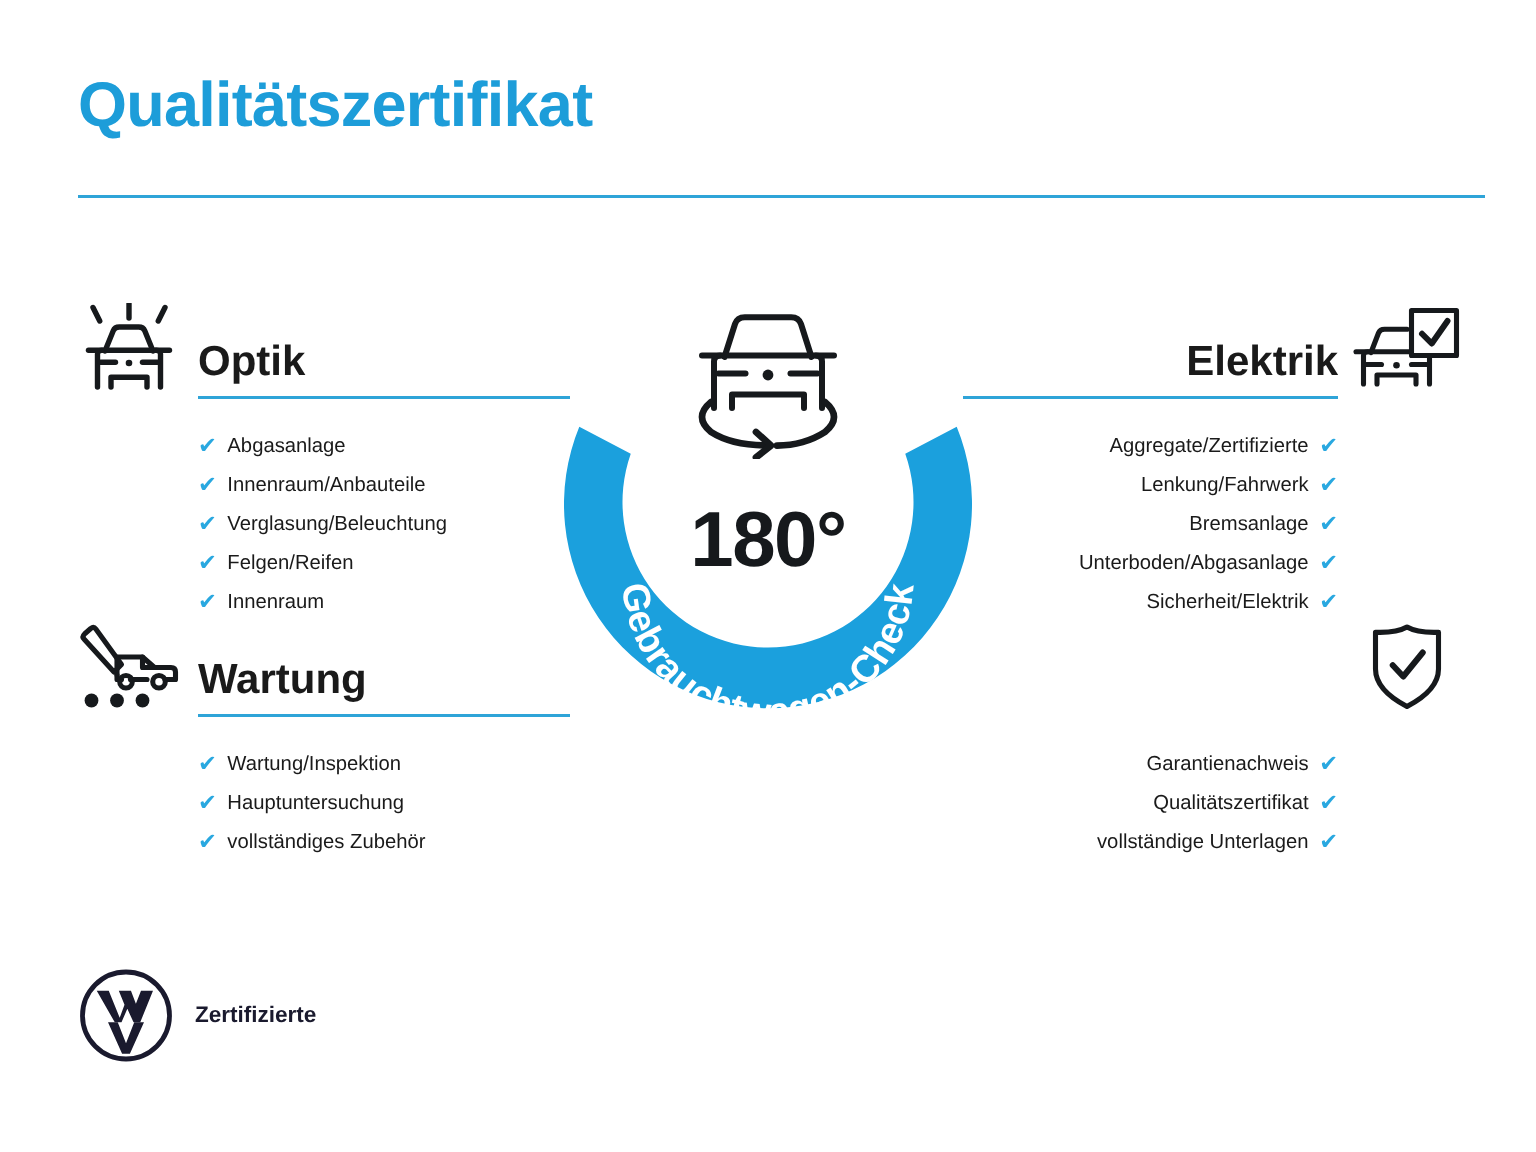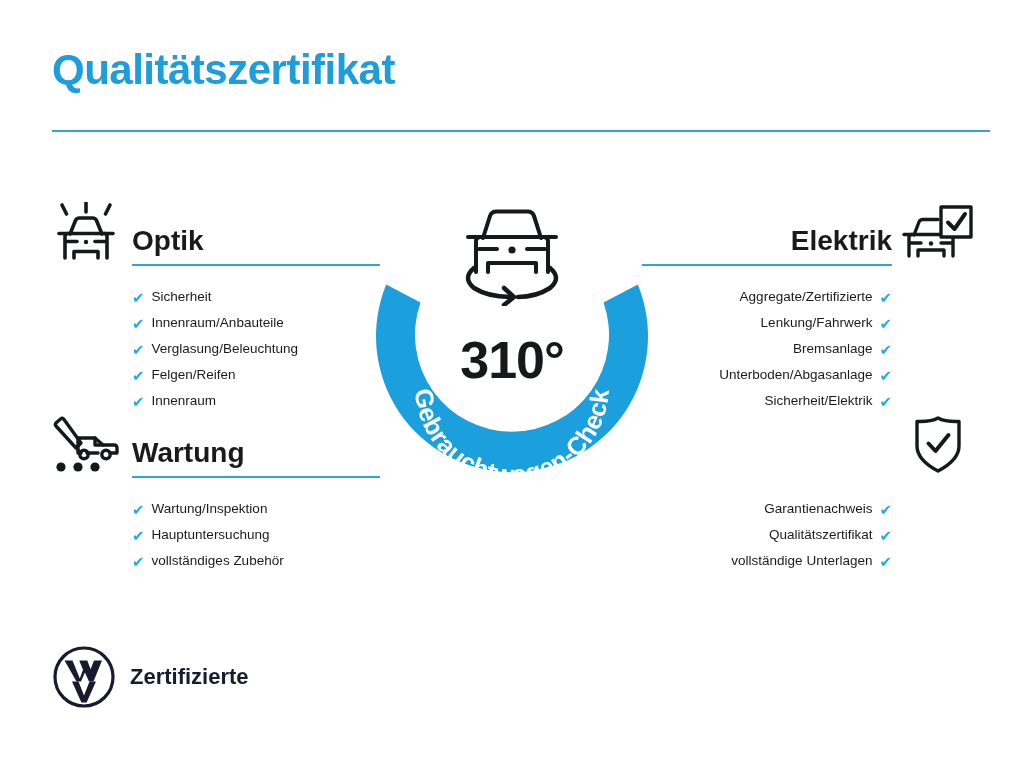--- a/index.html
+++ b/index.html
@@ -153,21 +153,21 @@
   #footer {
     position: absolute;
     left: 52px;
     top: 645px;
     display: flex;
     align-items: center;
   }
   #vw-mark { width: 64px; height: 64px; flex: 0 0 auto; }
   #footer-text {
     margin-left: 14px;
-    font-size: 22px;
+    font-size: 15px;
     font-weight: bold;
     color: #1a1a2e;
     line-height: 1.25;
   }
   #footer-text div { white-space: nowrap; }
 </style>
 </head>
 <body>
 
 <div id="page">
@@ -202,21 +202,21 @@
         </svg>
       </span>
       <div class="sec-titlewrap">
         <div class="sec-title">Optik</div>
         <div class="sec-rule"></div>
       </div>
     </div>
     <ul class="checklist">
       <li>
           <span class="chk">✔</span>
-          <span>Sicherheit</span>
+          <span>Abgasanlage</span>
         </li>
       <li>
           <span class="chk">✔</span>
           <span>Innenraum/Anbauteile</span>
         </li>
       <li>
           <span class="chk">✔</span>
           <span>Verglasung/Beleuchtung</span>
         </li>
       <li>
@@ -381,21 +381,21 @@
         <path d="M 48.5 44.5
                  A 97 97 0 1 0 231.5 44.5
                  L 265.8 26.5
                  A 136 136 0 1 1 14.2 26.5 Z" fill="#1BA0DD" stroke="none"></path>
         <text font-family="Liberation Sans, sans-serif" font-size="25.5" font-weight="bold" fill="#ffffff" letter-spacing="0.2">
           <textPath href="#arcpath" startOffset="50%" text-anchor="middle">Gebrauchtwagen-Check</textPath>
         </text>
       </svg>
     </span>
 
-    <div id="badge-center-text">310°</div>
+    <div id="badge-center-text">180°</div>
   </div>
 
   <div id="footer">
     <span id="vw-mark">
       <svg viewBox="0 0 64 64" width="64" height="64">
         <circle cx="32" cy="32" r="29" fill="none" stroke="#1a1a2e" stroke-width="3.2"></circle>
         <g fill="#1a1a2e">
 
           <path d="M12.5 15.5 L20.5 15.5 L27.8 33.5 L31 24.8 L27.2 15.5 L35.3 15.5
                    L38.6 24.2 L42 15.5 L50 15.5 L41.5 36.5 L37 36.5 L32.9 27.5

